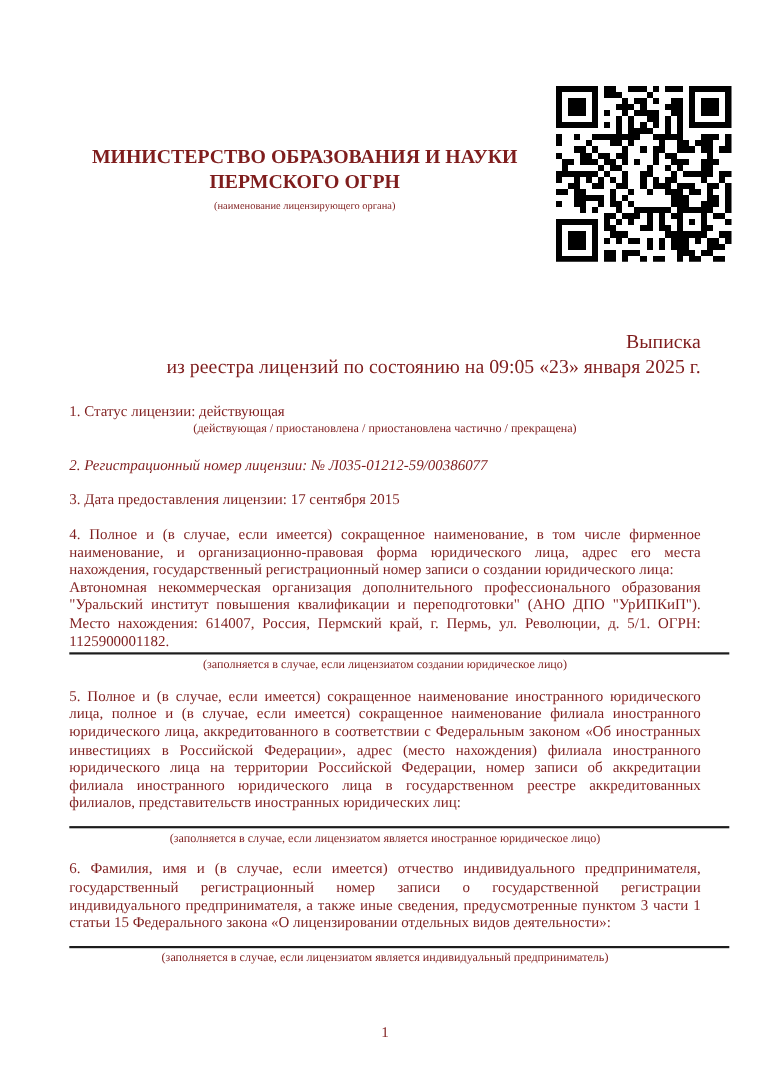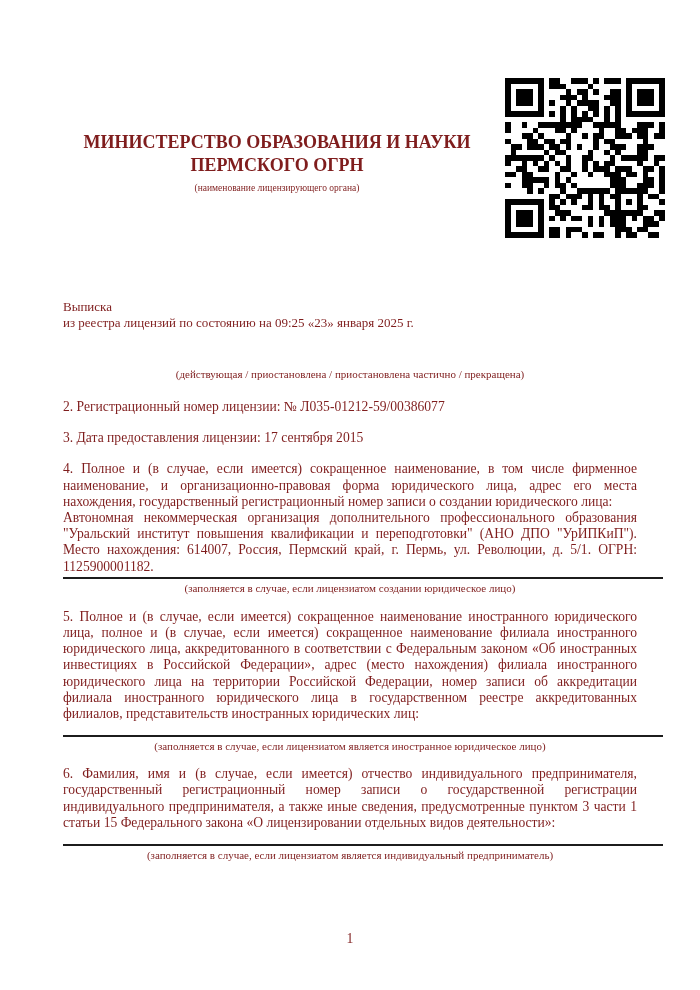--- a/index.html
+++ b/index.html
@@ -18,21 +18,21 @@
   }
   .ministry-name{font-weight:bold;font-size:18px;line-height:1.3;}
   .ministry-caption{font-size:9.5px;margin-top:5px;}
   .qr-wrap{
     position:absolute;top:78px;left:505px;width:160px;height:160px;
   }
   .qr-wrap svg{width:100%;height:100%;display:block;}
   
   .doc-title{
     position:absolute;top:299px;left:63px;width:574px;
-    text-align:left;font-size:13px;line-height:1.25;
+    text-align:right;font-size:18px;line-height:1.25;
   }
   
   .content{
     position:absolute;top:366px;left:63px;width:574px;
     font-size:13.6px;line-height:16.2px;
   }
   .content p{margin:0;}
   .jp{text-align:justify;}
   .caption{
     font-size:11px;line-height:12px;text-align:center;margin-top:2px;
@@ -41,21 +41,21 @@
   .rule{
     width:calc(100% + 26px);
     border-bottom:2px solid #1c1c1c;
     margin-top:2px;
   }
   .blank-rule{
     width:calc(100% + 26px);
     height:13px;
     border-bottom:2px solid #1c1c1c;
   }
-  .mt-s2{margin-top:19px;}
+  .mt-s2{margin-top:19px;font-style:italic;}
   .mt-s3{margin-top:15px;}
   .mt-s4{margin-top:15px;}
   .mt-s5{margin-top:15px;}
   .mt-s6{margin-top:14px;}
   .mt-s7{margin-top:16px;}
   .page-num{
     position:absolute;bottom:43px;left:0;width:100%;
     text-align:center;font-size:13.6px;
   }
 </style>
@@ -492,26 +492,27 @@
         <rect x="20" y="28" width="1" height="1"></rect>
         <rect x="22" y="28" width="1" height="1"></rect>
         <rect x="23" y="28" width="1" height="1"></rect>
         <rect x="26" y="28" width="1" height="1"></rect>
         <rect x="27" y="28" width="1" height="1"></rect>
       </svg>
   </div>
 
   <div class="doc-title">
     <div>Выписка</div>
-    <div>из реестра лицензий по состоянию на 09:25 «23» января 2025 г.</div>
+    <div>из реестра лицензий по состоянию на 09:05 «23» января 2025 г.</div>
   </div>
 
   <div class="content">
 
     <div>
+      <p>1. Статус лицензии: действующая</p>
       <div class="caption">(действующая / приостановлена / приостановлена частично / прекращена)</div>
     </div>
 
     <div class="mt-s2">
       <p>2. Регистрационный номер лицензии: № Л035-01212-59/00386077</p>
     </div>
 
     <div class="mt-s3">
       <p>3. Дата предоставления лицензии: 17 сентября 2015</p>
     </div>

